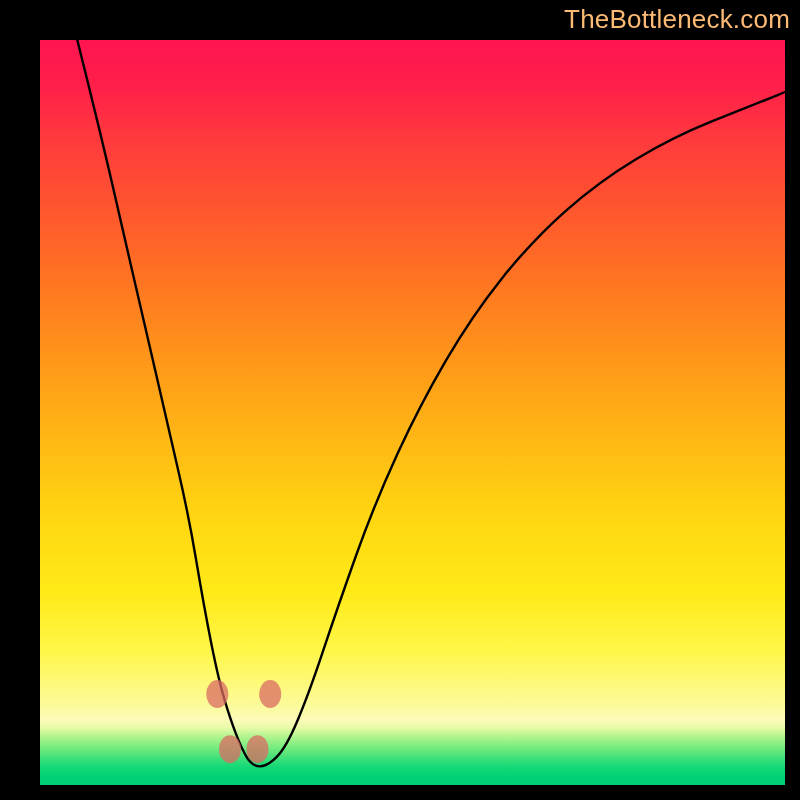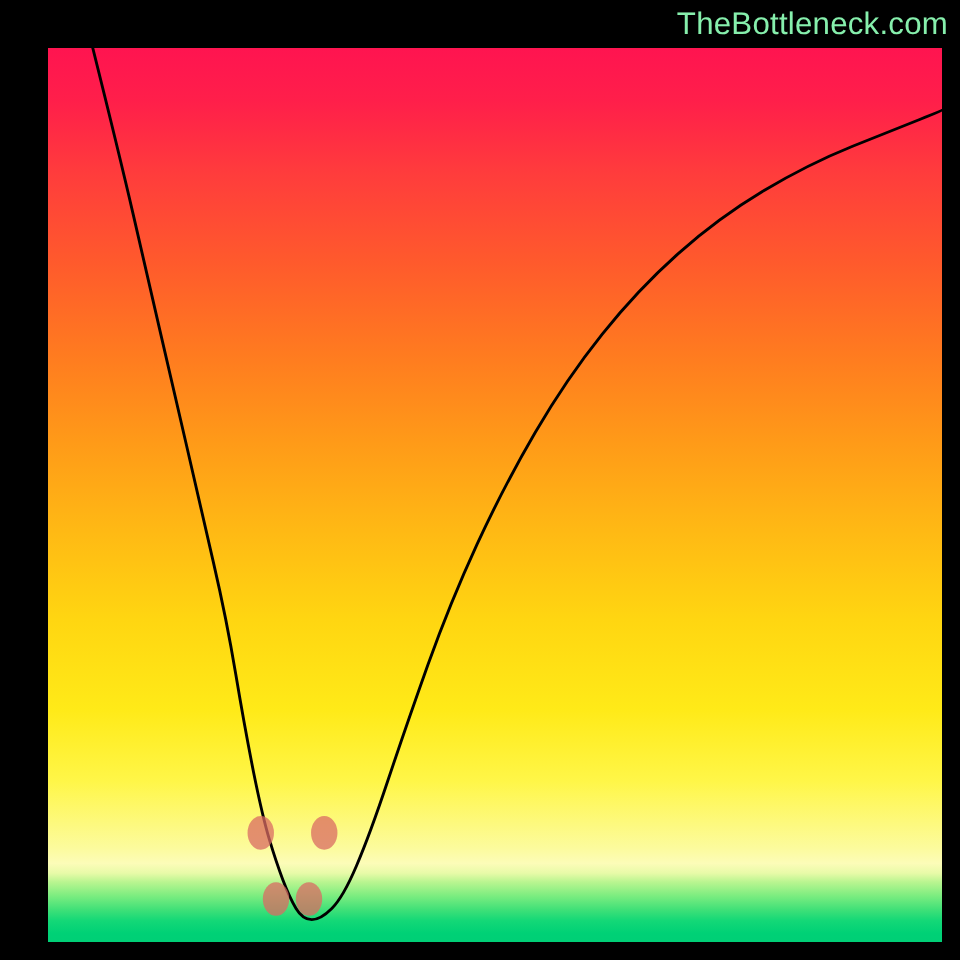--- a/index.html
+++ b/index.html
@@ -64,21 +64,21 @@
   }
   .marker {
     fill: #d96b63;
     fill-opacity: 0.75;
     stroke: none;
   }
   .watermark {
     position: absolute;
     top: 4px;
     right: 10px;
-    color: #86efac;
+    color: #fdba74;
     font-size: 26px;
     letter-spacing: 0.2px;
     font-weight: 500;
     user-select: none;
   }
 </style>
 </head>
 <body>
 
 <div class="frame">

